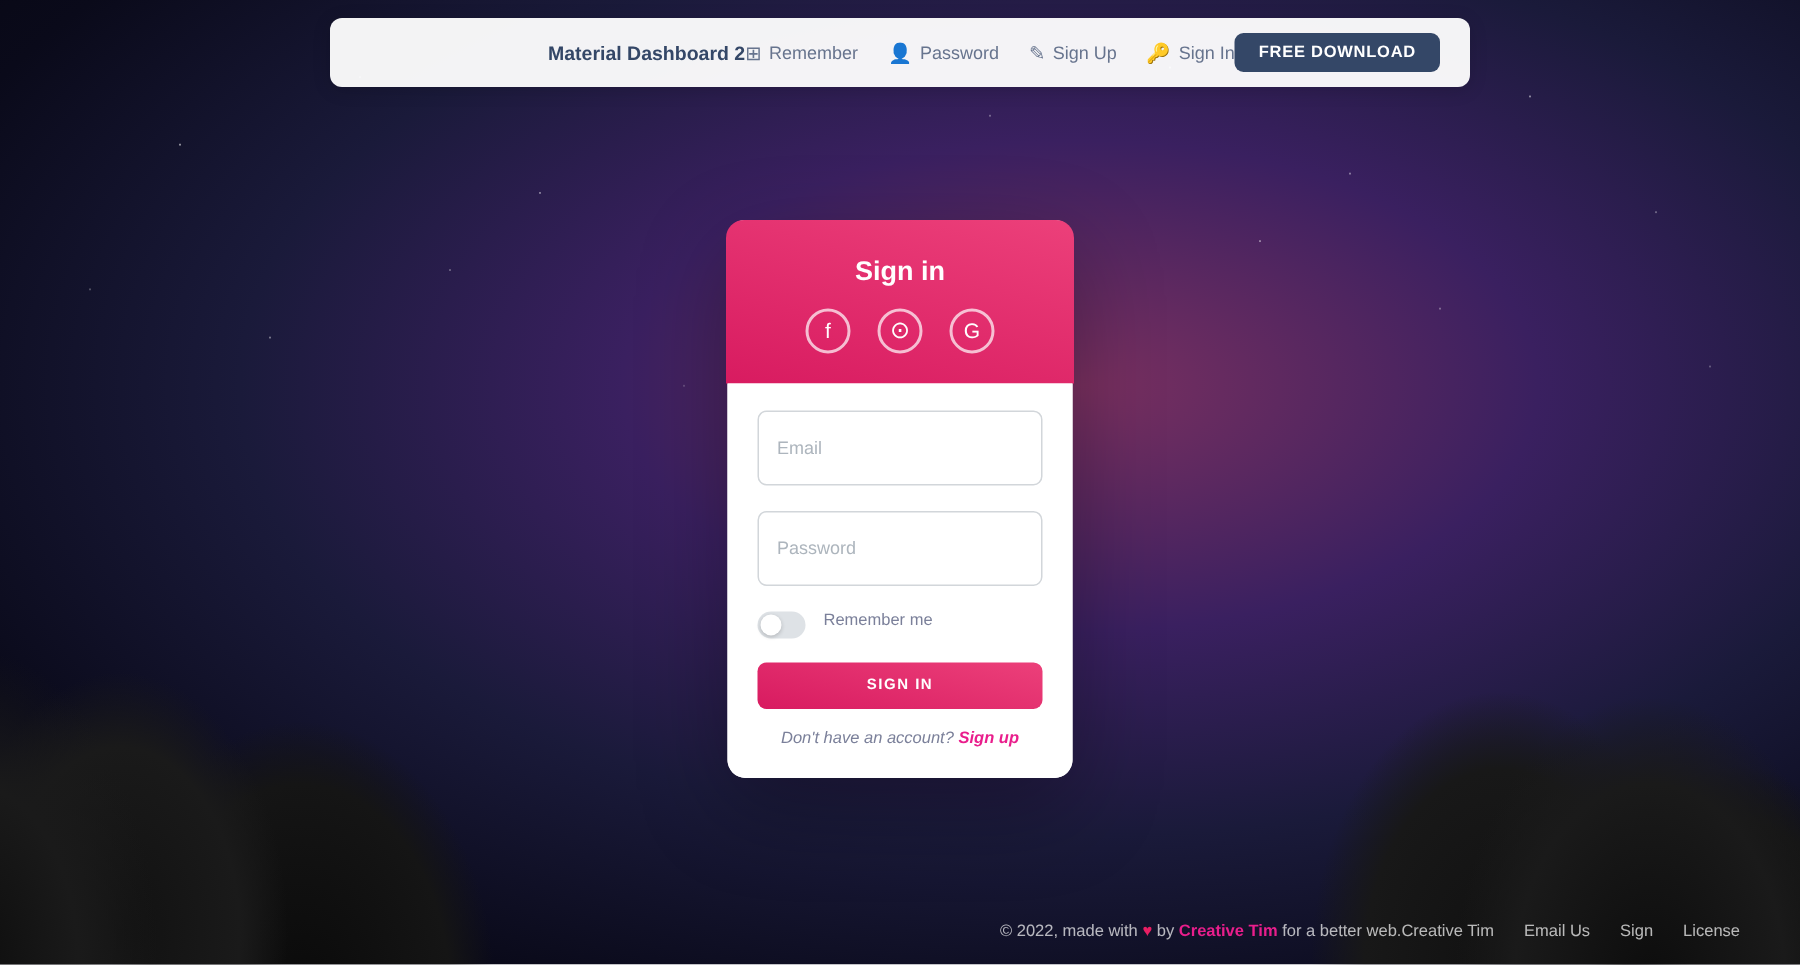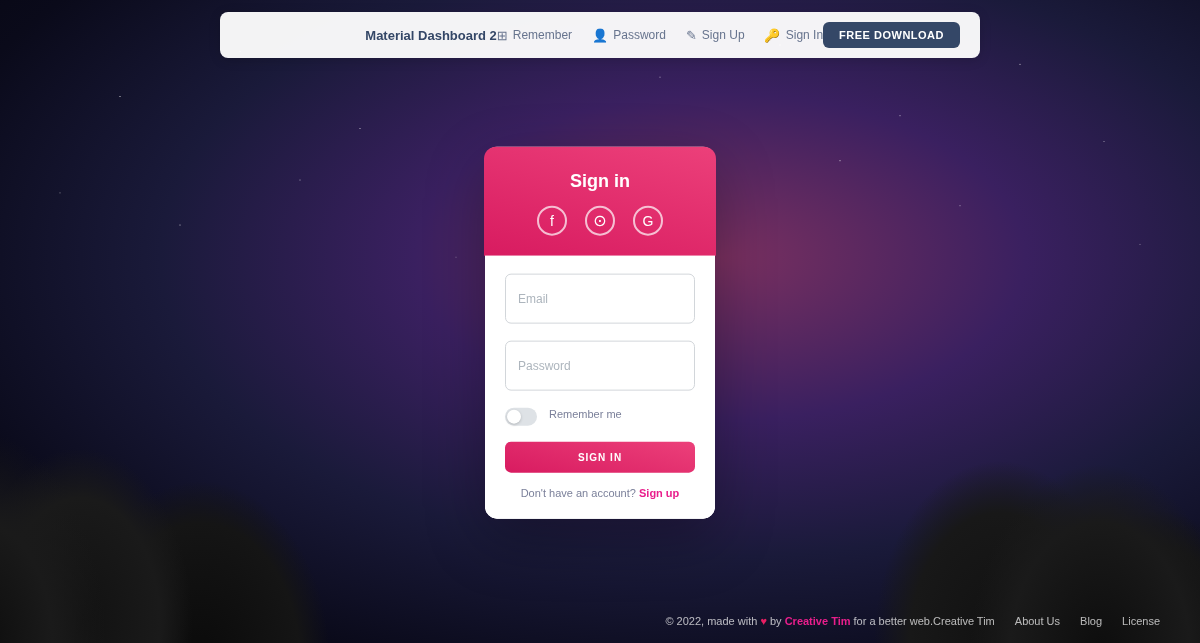--- a/index.html
+++ b/index.html
@@ -237,20 +237,21 @@
       letter-spacing: 1px;
       text-transform: uppercase;
       cursor: pointer;
       margin-bottom: 14px;
     }
 
     .no-account-text {
       text-align: center;
       font-size: 11px;
       color: #7b809a;
+      font-style: italic;
     }
 
     .signup-link {
       color: #E91E8C;
       font-weight: 600;
       cursor: pointer;
       text-decoration: none;
     }
 
     
@@ -354,17 +355,17 @@
 <footer class="footer">
   <div class="footer-copy">
     <span>© 2022, made with</span>
     <span class="heart"> ♥ </span>
     <span>by</span>
     <a class="signup-link">Creative Tim</a>
     <span>for a better web.</span>
   </div>
   <div class="footer-links">
     <a class="footer-link">Creative Tim</a>
-    <a class="footer-link">About Us</a>
-    <a class="footer-link">Blog</a>
+    <a class="footer-link">Email Us</a>
+    <a class="footer-link">Sign</a>
     <a class="footer-link">License</a>
   </div>
 </footer>
 
 </body></html>

